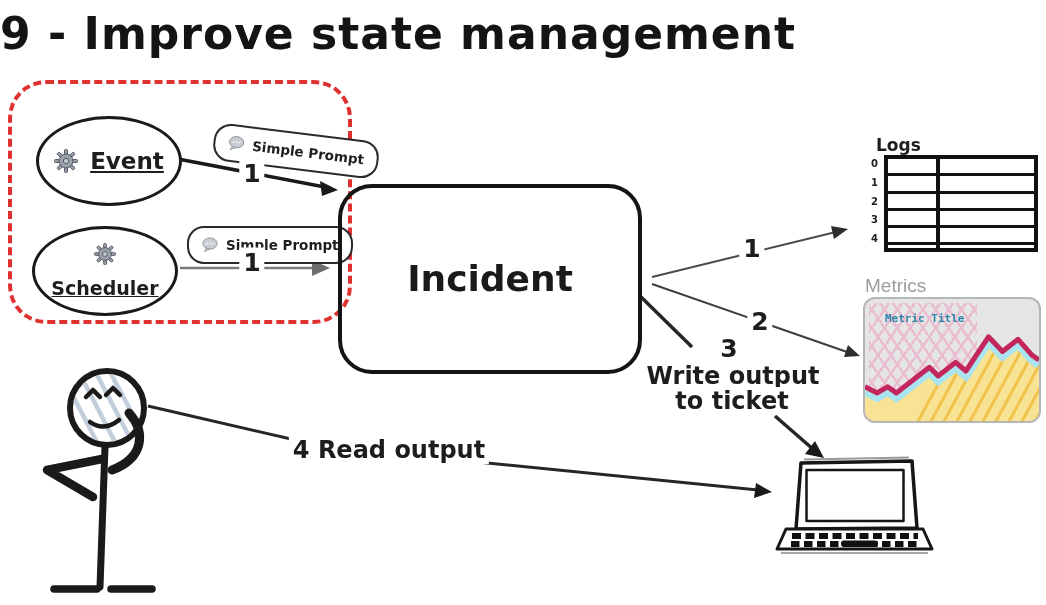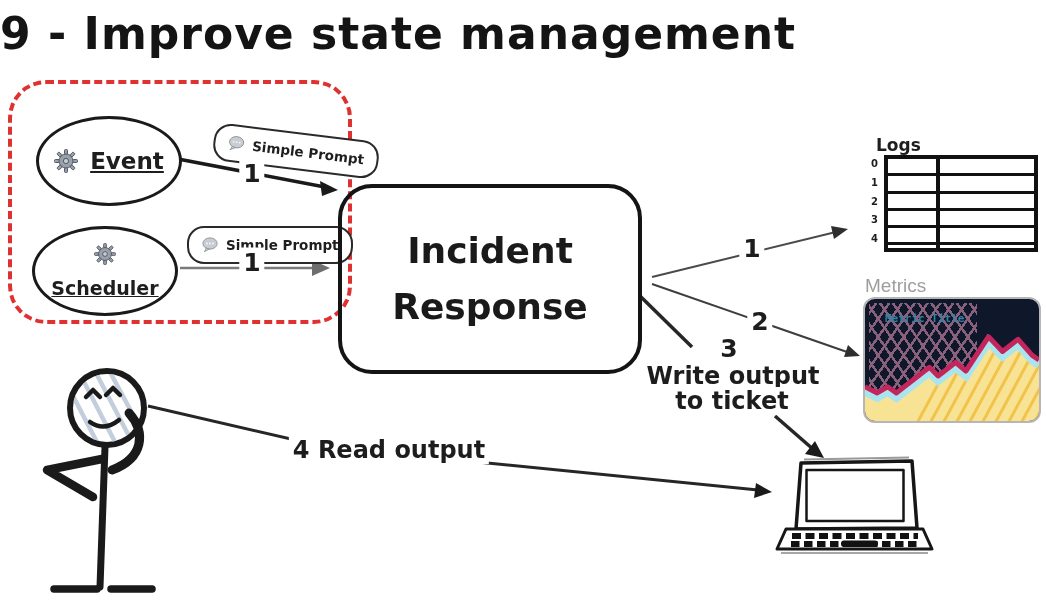--- a/index.html
+++ b/index.html
@@ -44,21 +44,21 @@
   .logs-row:last-child{border-bottom:none;}
   .logs-col-divider{position:absolute;left:48px;top:0;bottom:0;width:3.5px;background:#111;}
   .logs-rowlabels{left:864px;top:157px;width:14px;height:89px;display:flex;flex-direction:column;
                   justify-content:space-between;text-align:right;}
   .logs-rowlabels div{font-size:10px;font-weight:700;line-height:14px;}
 
   
   .metrics-label{left:865px;top:275px;font-size:19px;color:#9e9e9e;
                  font-family:"Liberation Sans",sans-serif;}
   .metrics-chart{left:863px;top:297px;width:174px;height:122px;border:2.5px solid #b6b6b6;
-                 border-radius:12px;background:#0f172a;overflow:hidden;}
+                 border-radius:12px;background:#e5e5e5;overflow:hidden;}
   .crosshatch{position:absolute;left:4px;top:4px;width:108px;height:92px;opacity:.55;
      background-image:repeating-linear-gradient(55deg,transparent 0 8px,#ef9fc0 8px 10.5px),
                       repeating-linear-gradient(-55deg,transparent 0 8px,#ef9fc0 8px 10.5px);}
   .metric-title{position:absolute;left:20px;top:13px;font-family:"DejaVu Sans Mono",monospace;
                 font-size:11px;font-weight:700;color:#2e86a8;}
 
   svg{display:block;}
   #overlay{left:0;top:0;pointer-events:none;}
 </style>
 </head>
@@ -192,21 +192,20 @@
       <path d="M7,16 L4.5,21 L11,17.5 Z" fill="#c9cdd3" stroke="#8a8f96" stroke-width="1"></path>
       <circle cx="8" cy="10" r="1.2" fill="#f7f7f7"></circle>
       <circle cx="12" cy="10" r="1.2" fill="#f7f7f7"></circle>
       <circle cx="16" cy="10" r="1.2" fill="#f7f7f7"></circle>
     </svg>
     <span class="lbl">Simple Prompt</span>
   </div>
 
   <div class="abs agent-box">
     <div>Incident</div>
-    <div>Response</div>
   </div>
 
   <div class="abs arrow-label num" style="left:252px;top:173px;">1</div>
   <div class="abs arrow-label num" style="left:252px;top:262px;">1</div>
   <div class="abs arrow-label num" style="left:752px;top:248px;">1</div>
   <div class="abs arrow-label num" style="left:760px;top:321px;">2</div>
   <div class="abs arrow-label num" style="left:729px;top:348px;">3</div>
   <div class="abs arrow-label note" style="left:733px;top:376px;">Write output</div>
   <div class="abs arrow-label note" style="left:732px;top:401px;">to ticket</div>
   <div class="abs arrow-label note" style="left:389px;top:450px;">4 Read output</div>

